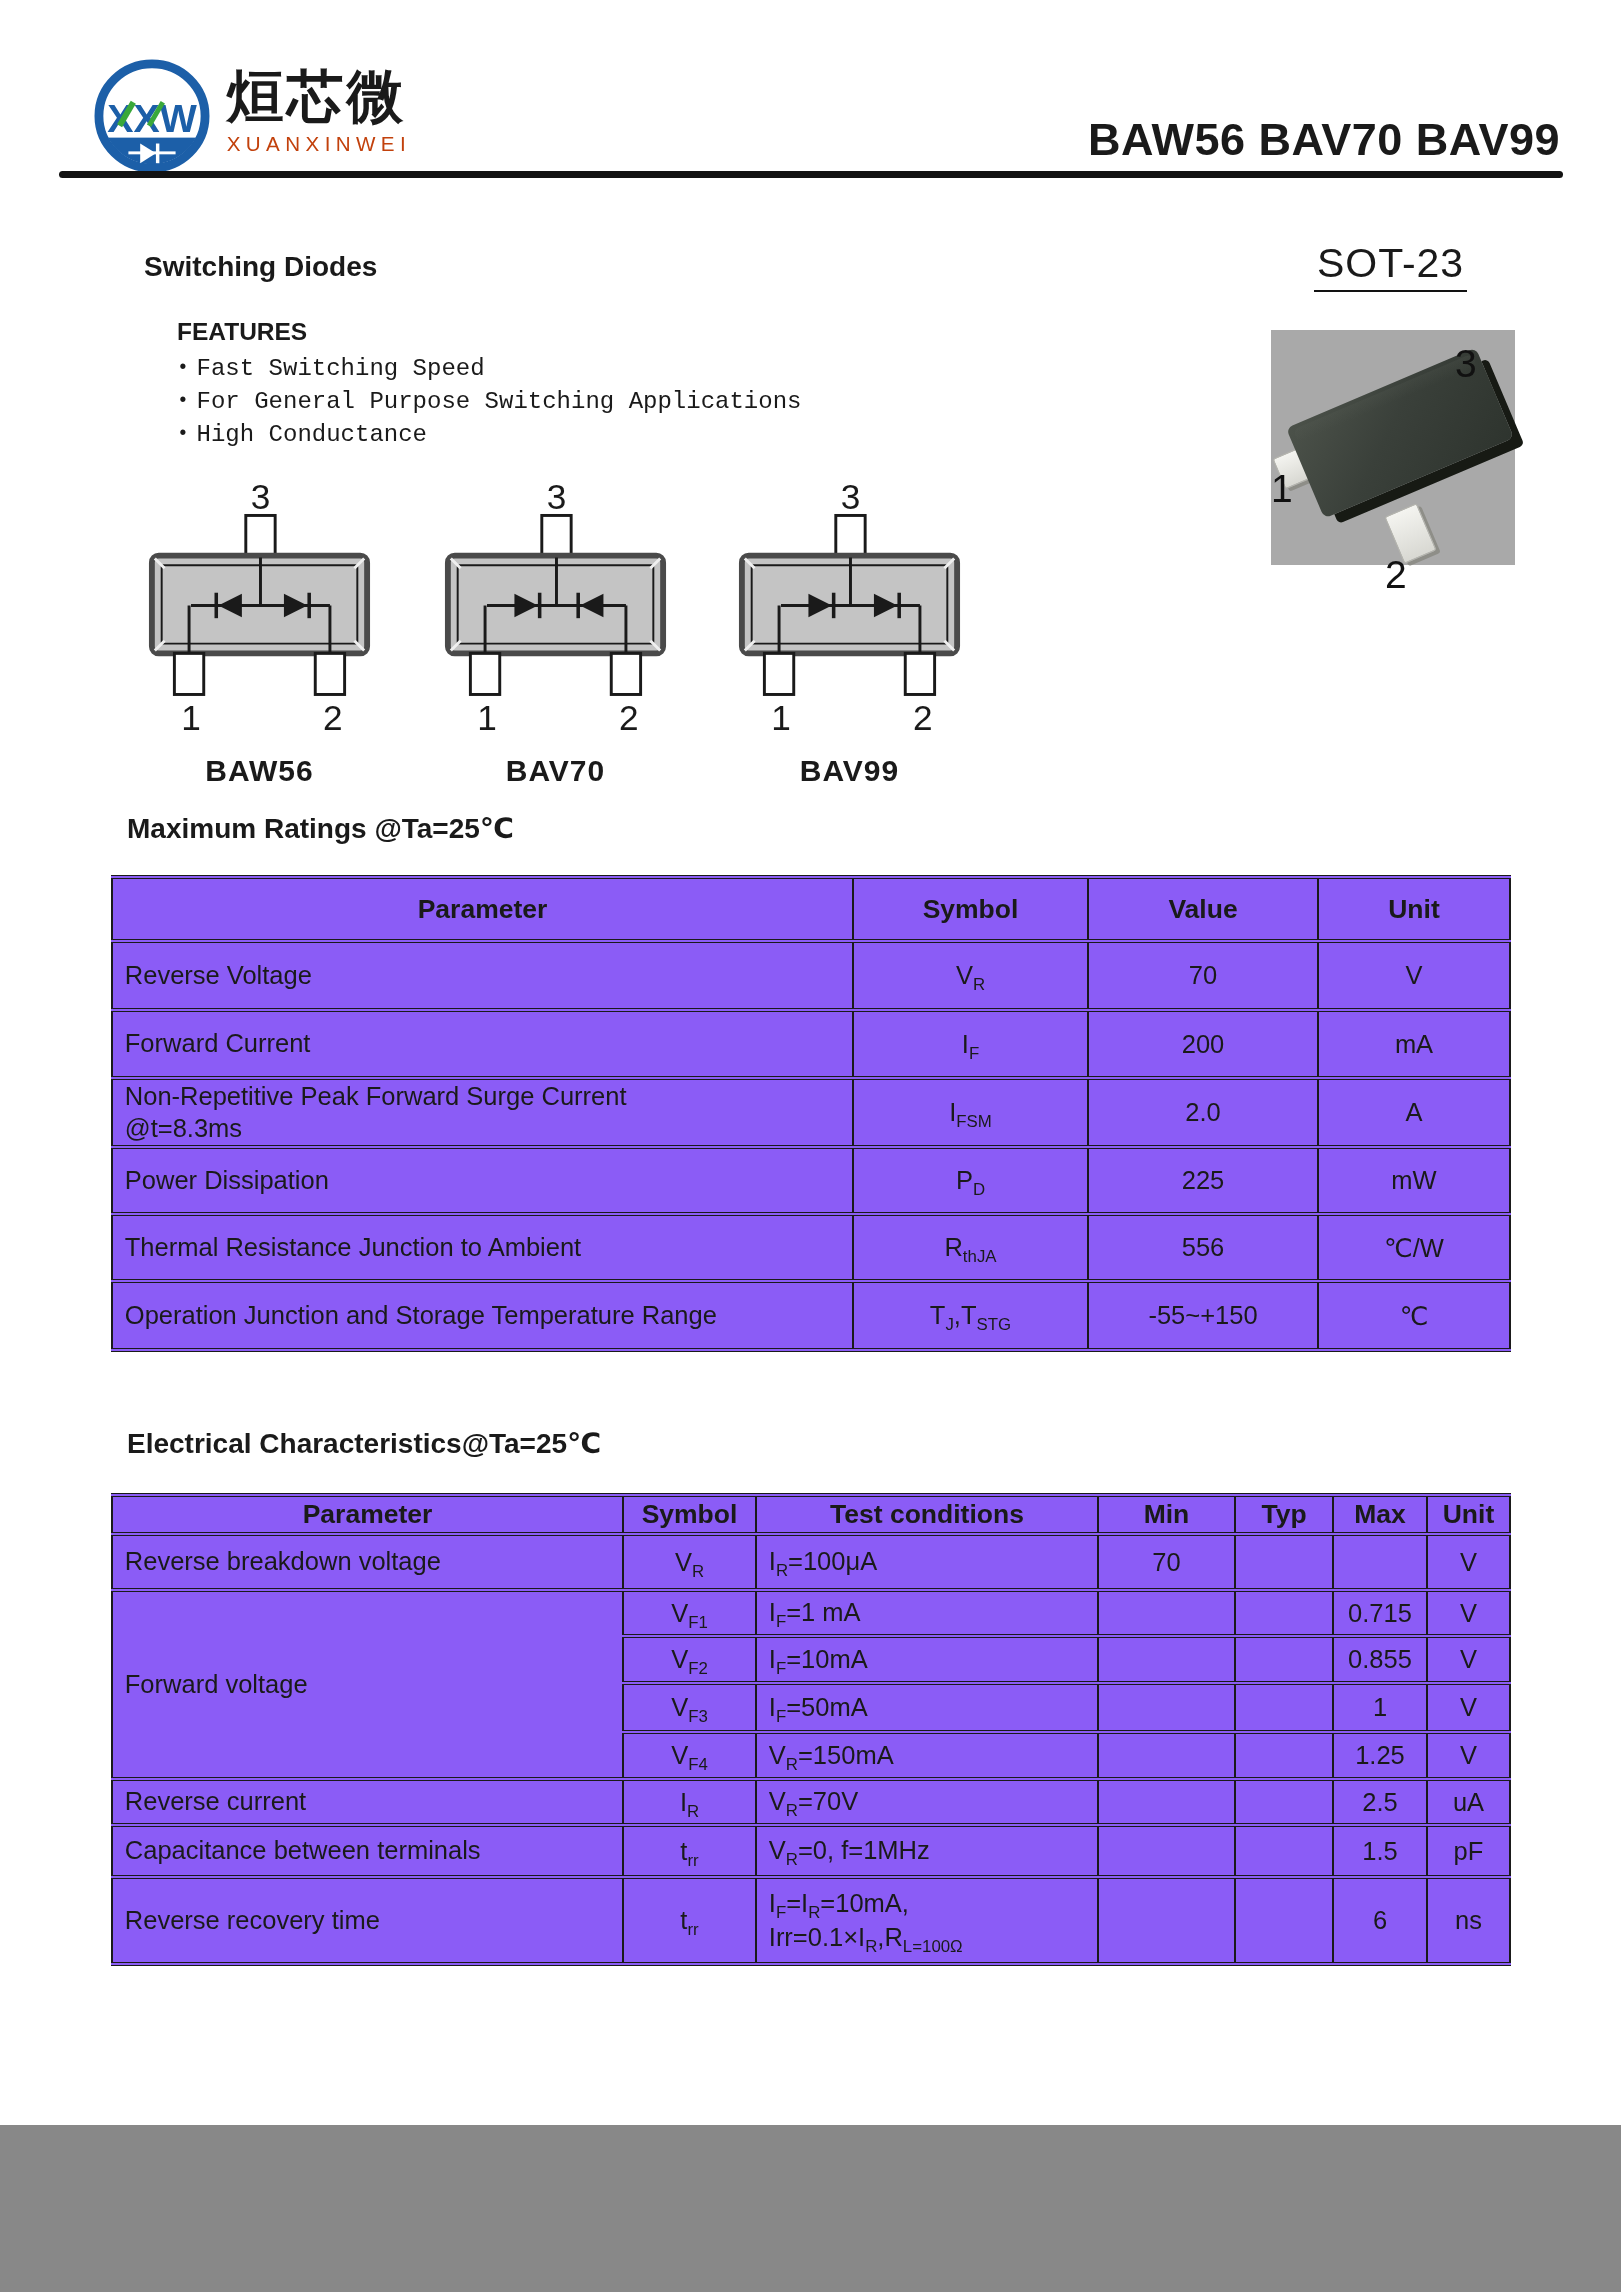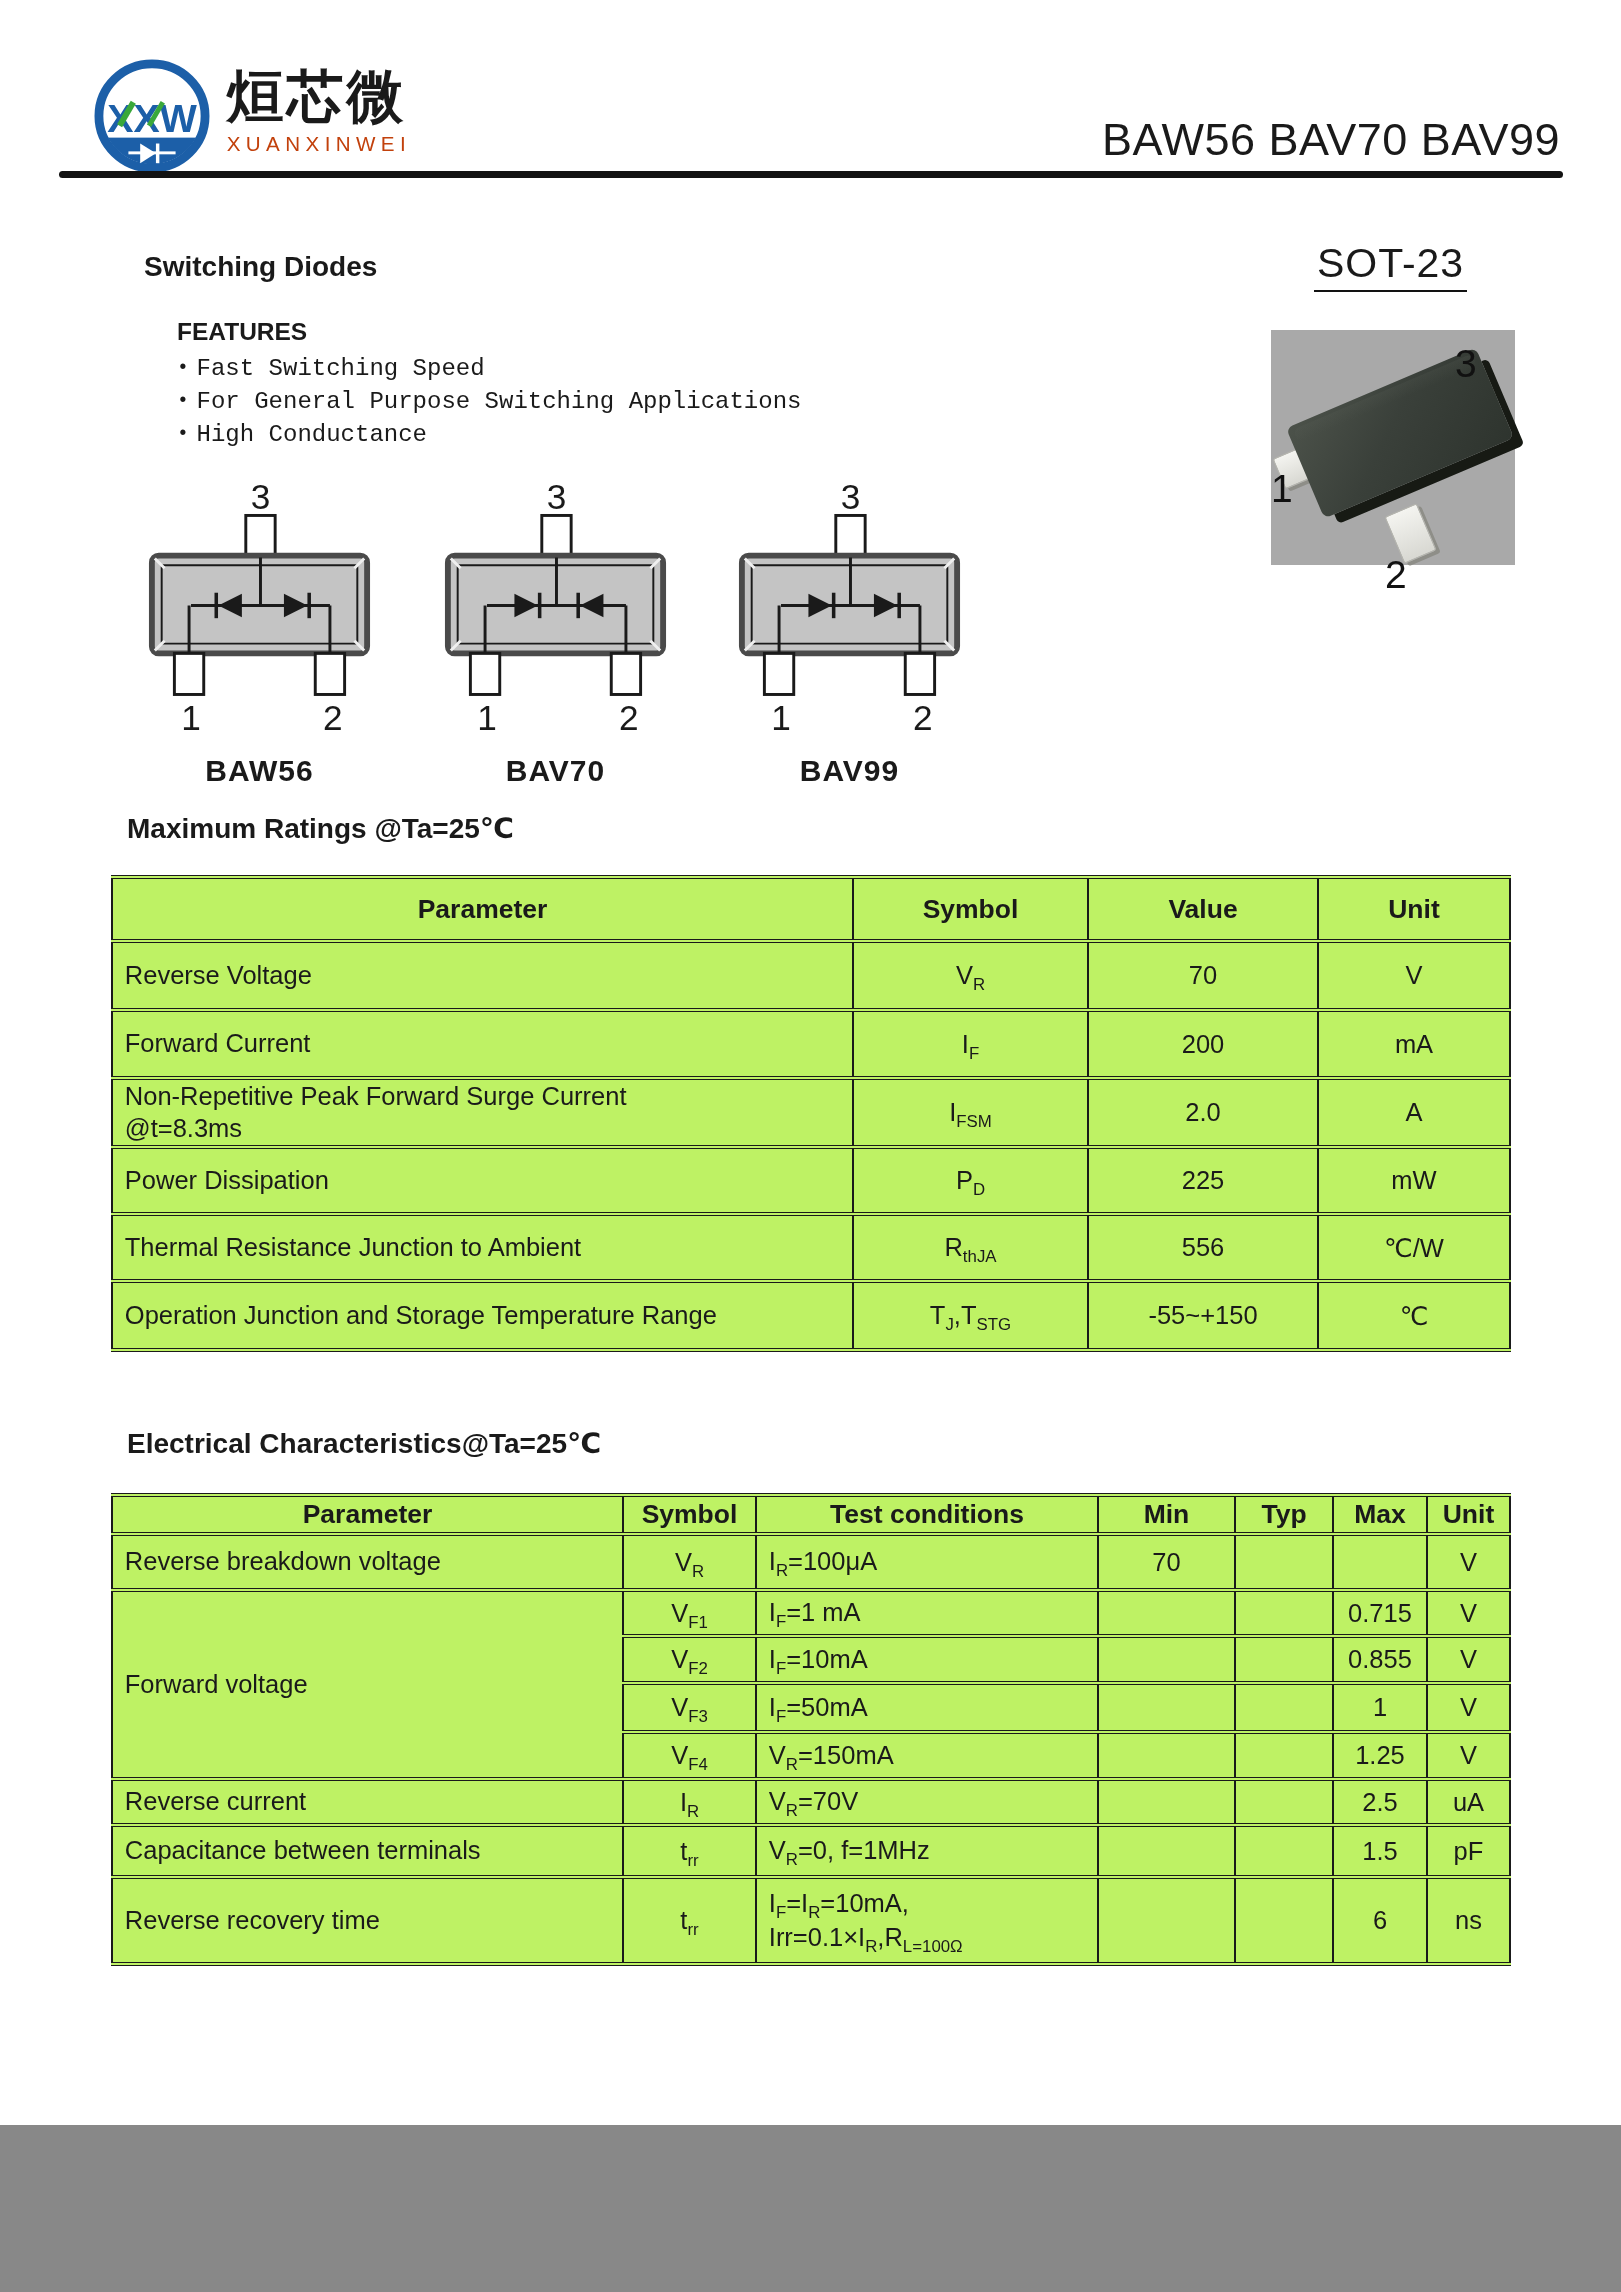--- a/index.html
+++ b/index.html
@@ -4,21 +4,21 @@
 <style>
   html,body{margin:0;padding:0;background:#888;}
   .page{position:relative;width:1621px;height:2125px;background:#fff;margin:0 auto;
         font-family:"Liberation Sans","DejaVu Sans",sans-serif;color:#1a1a1a;overflow:hidden;}
   
   .logo{position:absolute;left:93px;top:59px;display:flex;align-items:flex-start;}
   .logo svg{display:block;}
   .brand-text{margin-left:15.7px;padding-top:7.8px;}
   .brand-cn{font-size:57px;font-weight:bold;line-height:1.05;letter-spacing:2.9px;}
   .brand-en{font-size:20.6px;letter-spacing:5.4px;margin-top:4.9px;color:#c2410c;}
-  .doc-title{position:absolute;right:61px;top:114px;font-size:45px;font-weight:normal;letter-spacing:0.5px;}
+  .doc-title{position:absolute;right:61px;top:114px;font-size:45px;font-weight:bold;letter-spacing:0.5px;}
   .rule{position:absolute;left:59px;width:1504px;background:#121212;border-radius:3.9px;}
   .rule.top{top:171px;height:6.9px;}
   .rule.bottom{top:2178px;height:5.9px;}
   
   .sec-heading{position:absolute;font-weight:bold;font-size:28px;}
   .switching{left:144px;top:251px;}
   .sot23{position:absolute;left:1314px;top:240px;font-size:41px;letter-spacing:1px;
          border-bottom:2.9px solid #121212;padding:0 2.9px 2.9px 2.9px;}
   .features{position:absolute;left:177px;top:318px;}
   .features-h{font-size:24.5px;font-weight:bold;margin-bottom:6.9px;}
@@ -48,21 +48,21 @@
   .schem .pinrect{fill:#fff;stroke:#1a1a1a;stroke-width:3;}
   .schem .bodyrect{fill:#c4c4c4;stroke:#4a4a4a;stroke-width:6;}
   .schem .inner{fill:none;stroke:#1a1a1a;stroke-width:2;}
   .schem .cham{stroke:#efefef;stroke-width:3;fill:none;}
   .schem .wire{stroke:#1a1a1a;stroke-width:3;fill:none;}
   .schem .dio{fill:#1a1a1a;stroke:none;}
   .schem text{font-family:"Liberation Sans","DejaVu Sans",sans-serif;font-size:36px;fill:#1a1a1a;}
   
   .sec-max{left:127px;top:812px;}
   .sec-ec{left:127px;top:1427px;}
-  table.ds{position:absolute;border-collapse:collapse;table-layout:fixed;background:#bef264;}
+  table.ds{position:absolute;border-collapse:collapse;table-layout:fixed;background:#8b5cf6;}
   table.ds th,table.ds td{border-left:2.4px solid #1a1a1a;border-right:2.4px solid #1a1a1a;
       border-top:4.9px double #1a1a1a;border-bottom:4.9px double #1a1a1a;
       font-size:25.5px;padding:0 11.8px;vertical-align:middle;overflow:hidden;}
   table.ds th{font-weight:bold;font-size:26.5px;text-align:center;padding:0 3.9px;}
   td.param{text-align:left;padding-left:14.7px;line-height:1.25;}
   td.ctr{text-align:center;padding:0 3.9px;}
   td.cond{text-align:left;padding-left:13.7px;line-height:1.3;}
   .t-max{left:111px;top:875px;width:1399px;}
   .t-ec{left:111px;top:1493px;width:1399px;}
   sub{font-size:66%;line-height:0;}

